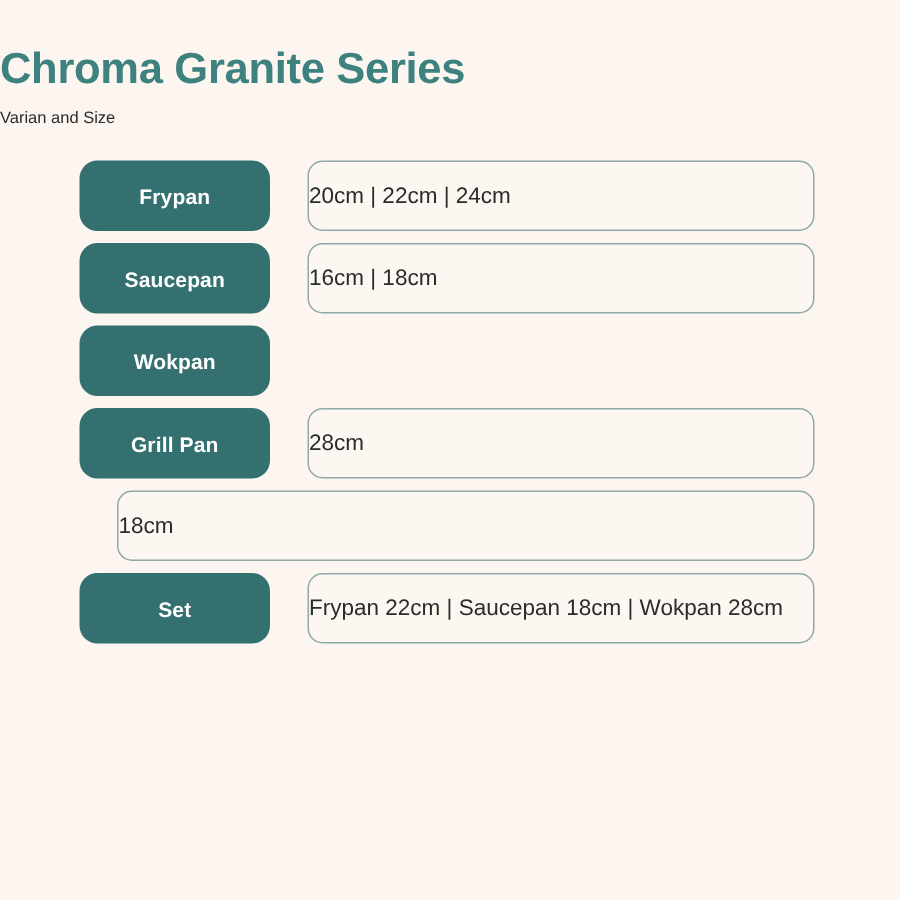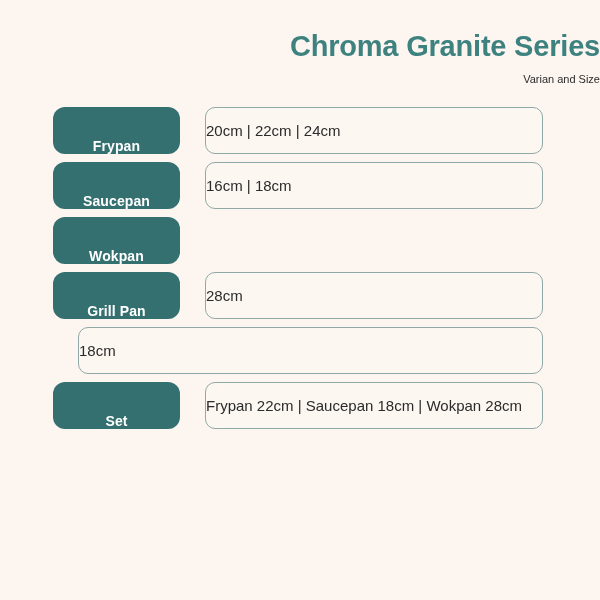--- a/index.html
+++ b/index.html
@@ -14,21 +14,21 @@
     overflow: hidden;
   }
   .page {
     position: relative;
     width: 600px;
     height: 600px;
     box-sizing: border-box;
   }
   .header {
     padding-top: 28px;
-    text-align: right;
+    text-align: left;
   }
   .title {
     font-size: 29px;
     font-weight: bold;
     color: #3e8280;
     letter-spacing: -0.2px;
     line-height: 36px;
     margin: 0;
   }
   .subtitle {
@@ -51,21 +51,21 @@
   .row:last-child {
     margin-bottom: 0;
   }
   .pill {
     width: 127px;
     min-width: 127px;
     height: 47px;
     background: #34706f;
     border-radius: 12px;
     display: flex;
-    align-items: flex-end;
+    align-items: center;
     justify-content: center;
     box-sizing: border-box;
   }
   .pill-label {
     color: #ffffff;
     font-size: 14px;
     font-weight: bold;
     letter-spacing: 0.1px;
     text-align: center;
     white-space: nowrap;

